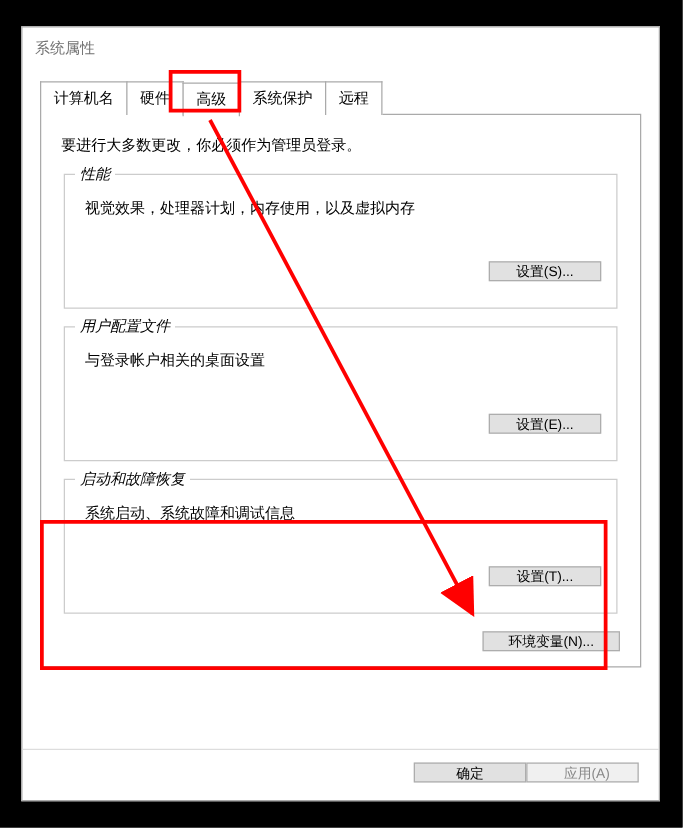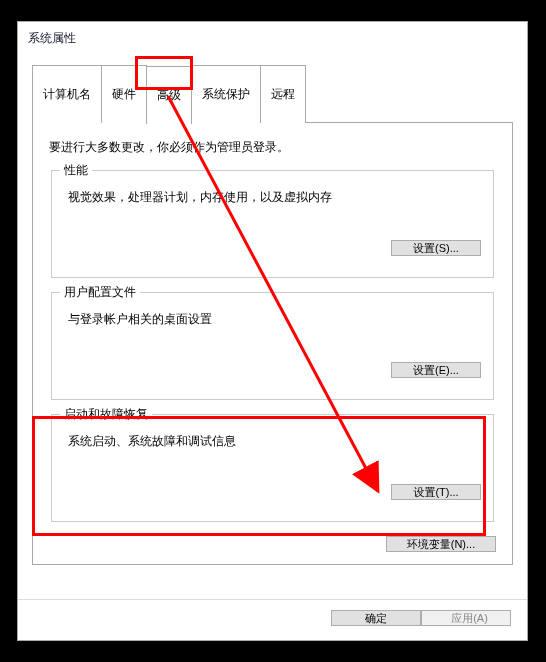--- a/index.html
+++ b/index.html
@@ -22,40 +22,40 @@
     height: 620px;
     background: #fff;
     border: 1px solid #aaa;
     box-shadow: 0 0 8px rgba(0,0,0,.4);
     display: flex;
     flex-direction: column;
   }
   .titlebar {
     padding: 8px 10px 4px 10px;
     font-size: 12px;
-    color: #0f172a;
+    color: #737373;
   }
   .client {
     flex: 1;
     position: relative;
     padding: 0 14px 0 14px;
   }
   .tabs-wrap {
     position: relative;
     margin-top: 14px;
   }
   .tab-strip {
     display: flex;
     position: relative;
     z-index: 2;
   }
   .tab {
     border: 1px solid #aaa;
     border-bottom: none;
-    padding: 20px 10px;
+    padding: 4px 10px;
     background: #fff;
     margin-right: -1px;
     font-size: 12px;
     cursor: default;
     position: relative;
   }
   .tab.active {
     background: #fff;
     top: 1px;
     padding-bottom: 5px;
@@ -79,20 +79,21 @@
     min-height: 108px;
     margin-bottom: 14px;
   }
   .group-title {
     position: absolute;
     top: -9px;
     left: 8px;
     background: #fff;
     padding: 0 4px;
     font-size: 12px;
+    font-style: italic;
   }
   .group-desc {
     margin: 4px 0 0 4px;
   }
   .group-btn-row {
     display: flex;
     justify-content: flex-end;
     margin-top: 34px;
   }
   .btn {

